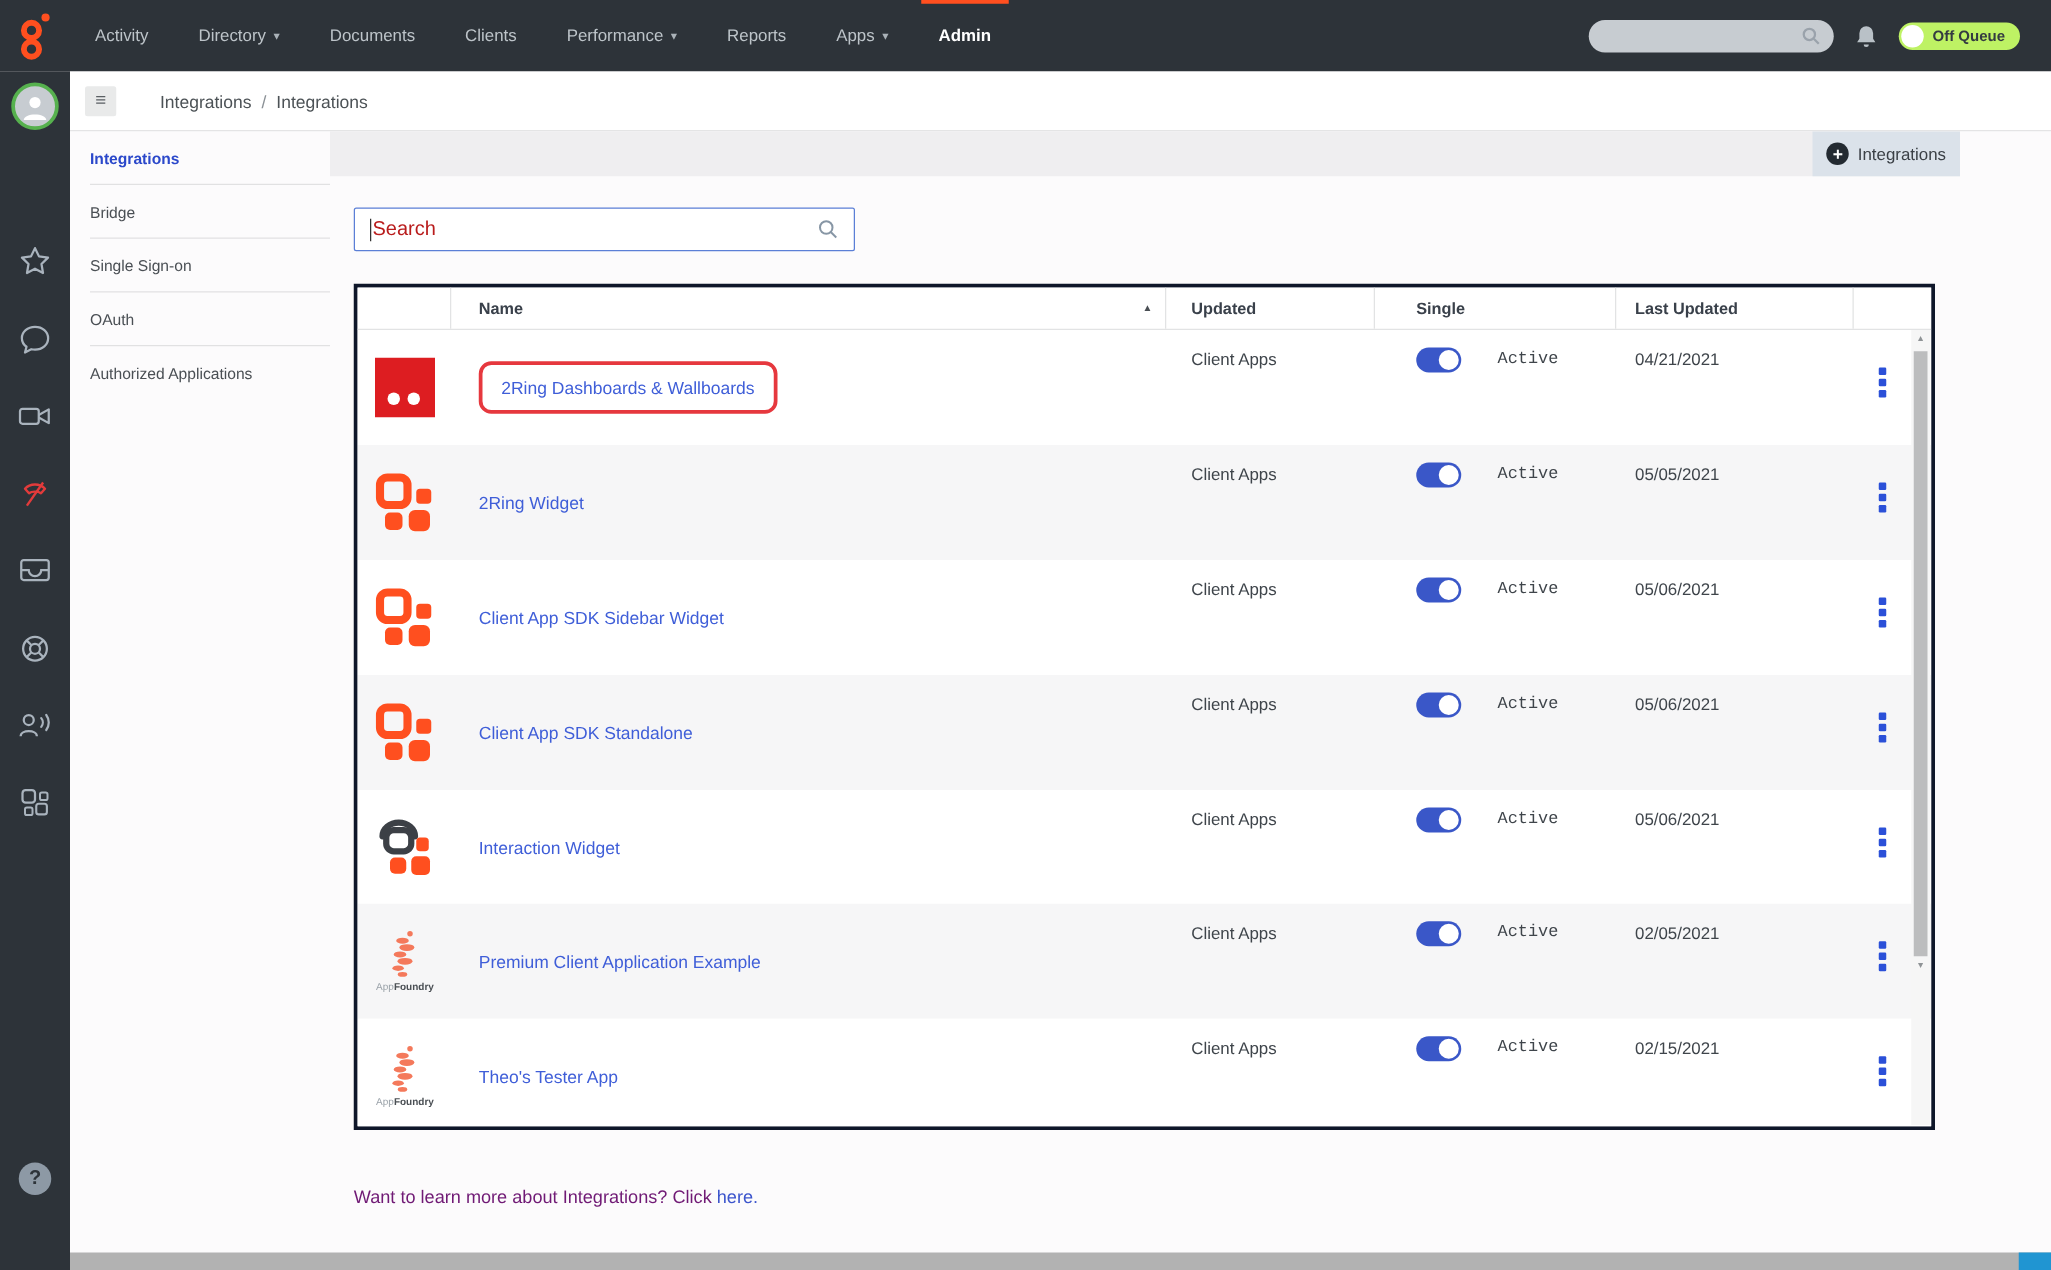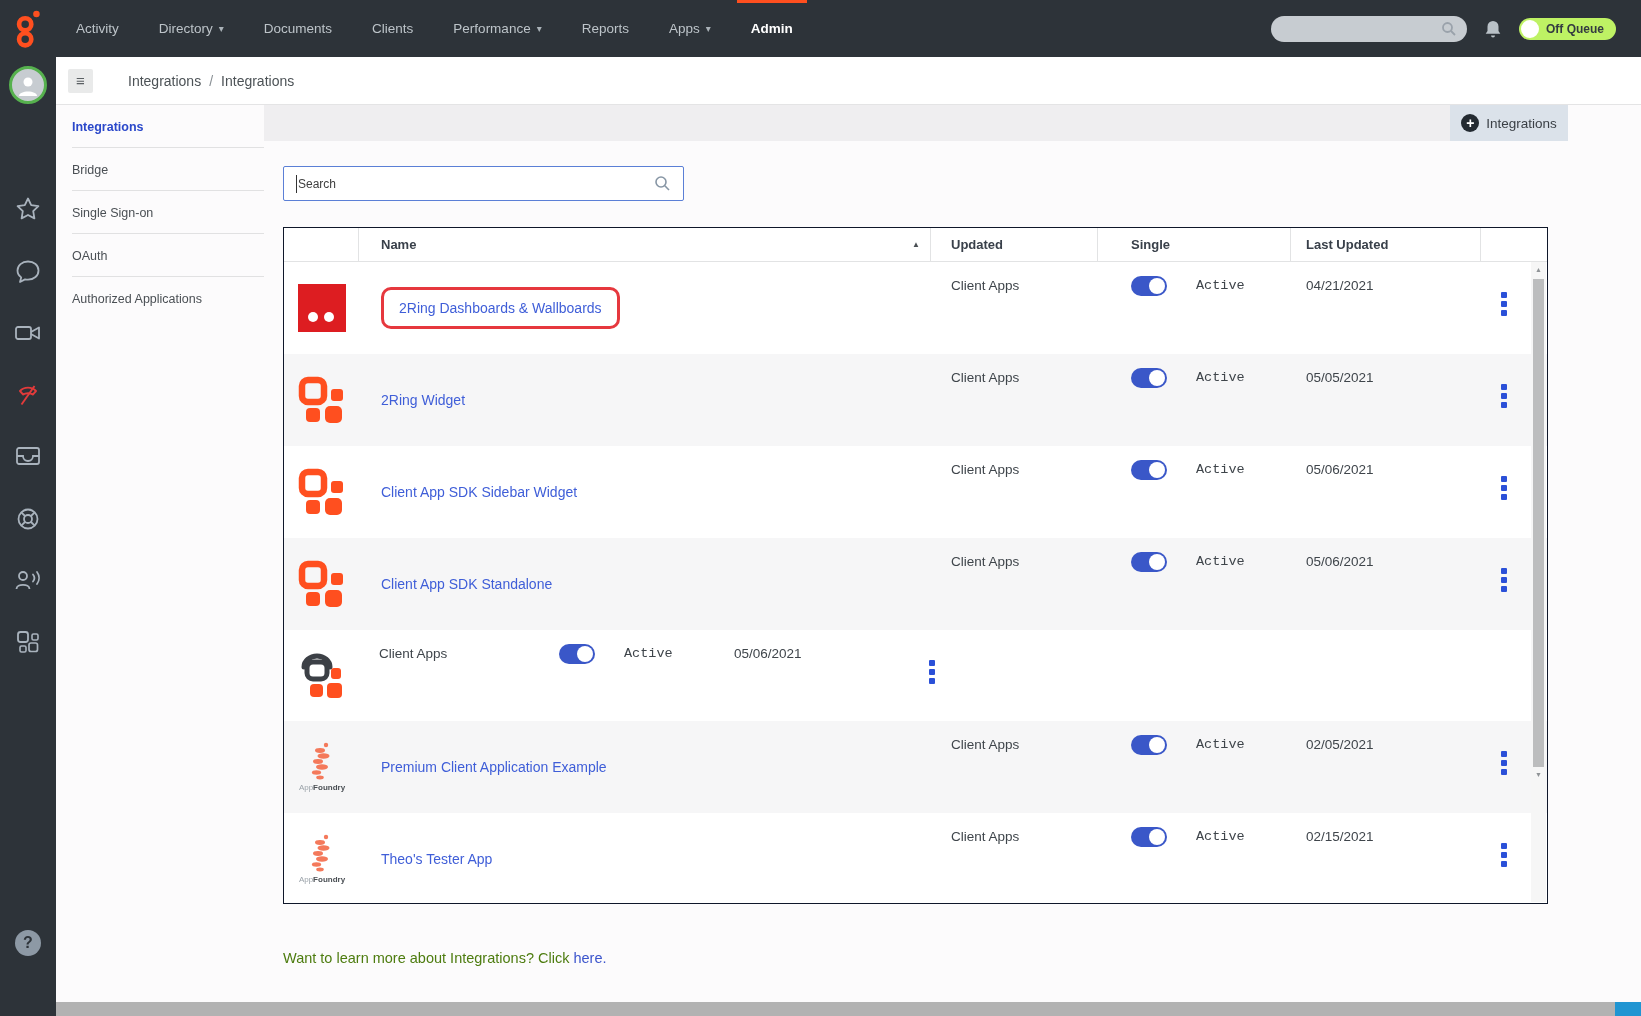--- a/index.html
+++ b/index.html
@@ -40,24 +40,24 @@
 
   
   .toolbar { position:absolute; top:48px; left:208px; width:1304px; height:36px; background:#efeef0; }
   .add-btn { position:absolute; right:0; top:0; height:36px; width:118px; background:#dbe2ea; display:flex; align-items:center; justify-content:center; gap:7px; cursor:pointer; }
   .add-circle { width:18px; height:18px; border-radius:50%; background:#232a31; color:#ffffff; font-size:14px; font-weight:700; display:flex; align-items:center; justify-content:center; line-height:1; padding-bottom:1px; }
   .add-label { font-size:13.5px; color:#3b4046; }
 
   
   .search-box { position:absolute; top:109px; left:227px; width:401px; height:35px; background:#ffffff; border:1px solid #5b7fd6; border-radius:2px; display:flex; align-items:center; padding:0 12px; }
   .search-caret { width:1px; height:18px; background:#333; margin-right:1px; }
-  .search-ph { font-size:12px; color:#404040; flex:1; }
-
-  
-  .table { position:absolute; top:170px; left:227px; width:1265px; height:677px; background:#ffffff; border:1px solid #0f172a; overflow:hidden; }
+  .search-ph { font-size:16px; color:#b91c1c; flex:1; }
+
+  
+  .table { position:absolute; top:170px; left:227px; width:1265px; height:677px; background:#ffffff; border:3px solid #0f172a; overflow:hidden; }
   .thead { display:flex; height:34px; border-bottom:1px solid #e2e3e4; background:#ffffff; }
   .th { font-size:13px; font-weight:700; color:#39404a; display:flex; align-items:center; border-right:1px solid #e2e3e4; }
   .th:last-child { border-right:none; }
   .c-icon { width:75px; flex:0 0 75px; }
   .c-name { width:572px; flex:0 0 572px; padding-left:22px; }
   .c-cat  { width:167px; flex:0 0 167px; padding-left:20px; }
   .c-status { width:193px; flex:0 0 193px; padding-left:33px; }
   .c-date { width:190px; flex:0 0 190px; padding-left:15px; }
   .c-menu { width:68px; flex:0 0 68px; padding-left:20px; }
   .th.c-name { justify-content:space-between; padding-right:10px; }
@@ -79,21 +79,21 @@
   .kebab i { width:6px; height:6px; background:#2b50d8; border-radius:1px; }
 
   
   .vscroll { position:absolute; top:34px; right:1px; bottom:1px; width:15px; background:#f6f6f6; }
   .vs-arrow { height:15px; display:flex; align-items:center; justify-content:center; font-size:7px; color:#8f9396; }
   .vs-thumb { position:absolute; top:17px; bottom:135px; left:2px; width:11px; background:#bcbdbe; }
   .vs-down { position:absolute; bottom:120px; left:0; width:15px; }
 
   
   .footer-note { position:absolute; top:893px; left:227px; font-size:14.5px; }
-  .fn-light { color:#4d7c0f; }
+  .fn-light { color:#701a75; }
   .fn-link { color:#3c55cc; cursor:pointer; }
 
   
   .hscroll { position:absolute; bottom:0; left:56px; right:0; height:14px; background:#b2b2b2; z-index:40; }
   .hscroll .corner { position:absolute; right:0; top:0; width:26px; height:14px; background:#2095d2; }
 
   svg { display:block; }
 </style>
 </head>
 <body>
@@ -411,20 +411,23 @@
           <span>
         <svg width="48" height="48" viewBox="0 0 48 48">
               <rect x="9" y="10" width="20" height="17" rx="6" fill="none" stroke="#3c4046" stroke-width="5"></rect>
               <path d="M6 15 a13 11 0 0 1 26 0" fill="none" stroke="#3c4046" stroke-width="5" stroke-linecap="round"></path>
               <rect x="33" y="16" width="10" height="11" rx="3" fill="#ff4f1f"></rect>
               <rect x="12" y="32" width="13" height="13" rx="4" fill="#ff4f1f"></rect>
               <rect x="29" y="31" width="15" height="15" rx="4" fill="#ff4f1f"></rect>
             </svg>
       </span>
         </div>
+      <div class="cell c-name">
+          <a class="row-link">Interaction Widget</a>
+        </div>
       <div class="cell c-cat">Client Apps</div>
       <div class="cell c-status">
           <span class="toggle">
             <span class="tknob"></span>
           </span>
           <span class="status-label">Active</span>
         </div>
       <div class="cell c-date">05/06/2021</div>
       <div class="cell c-menu"><span class="kebab">
             <i></i>

